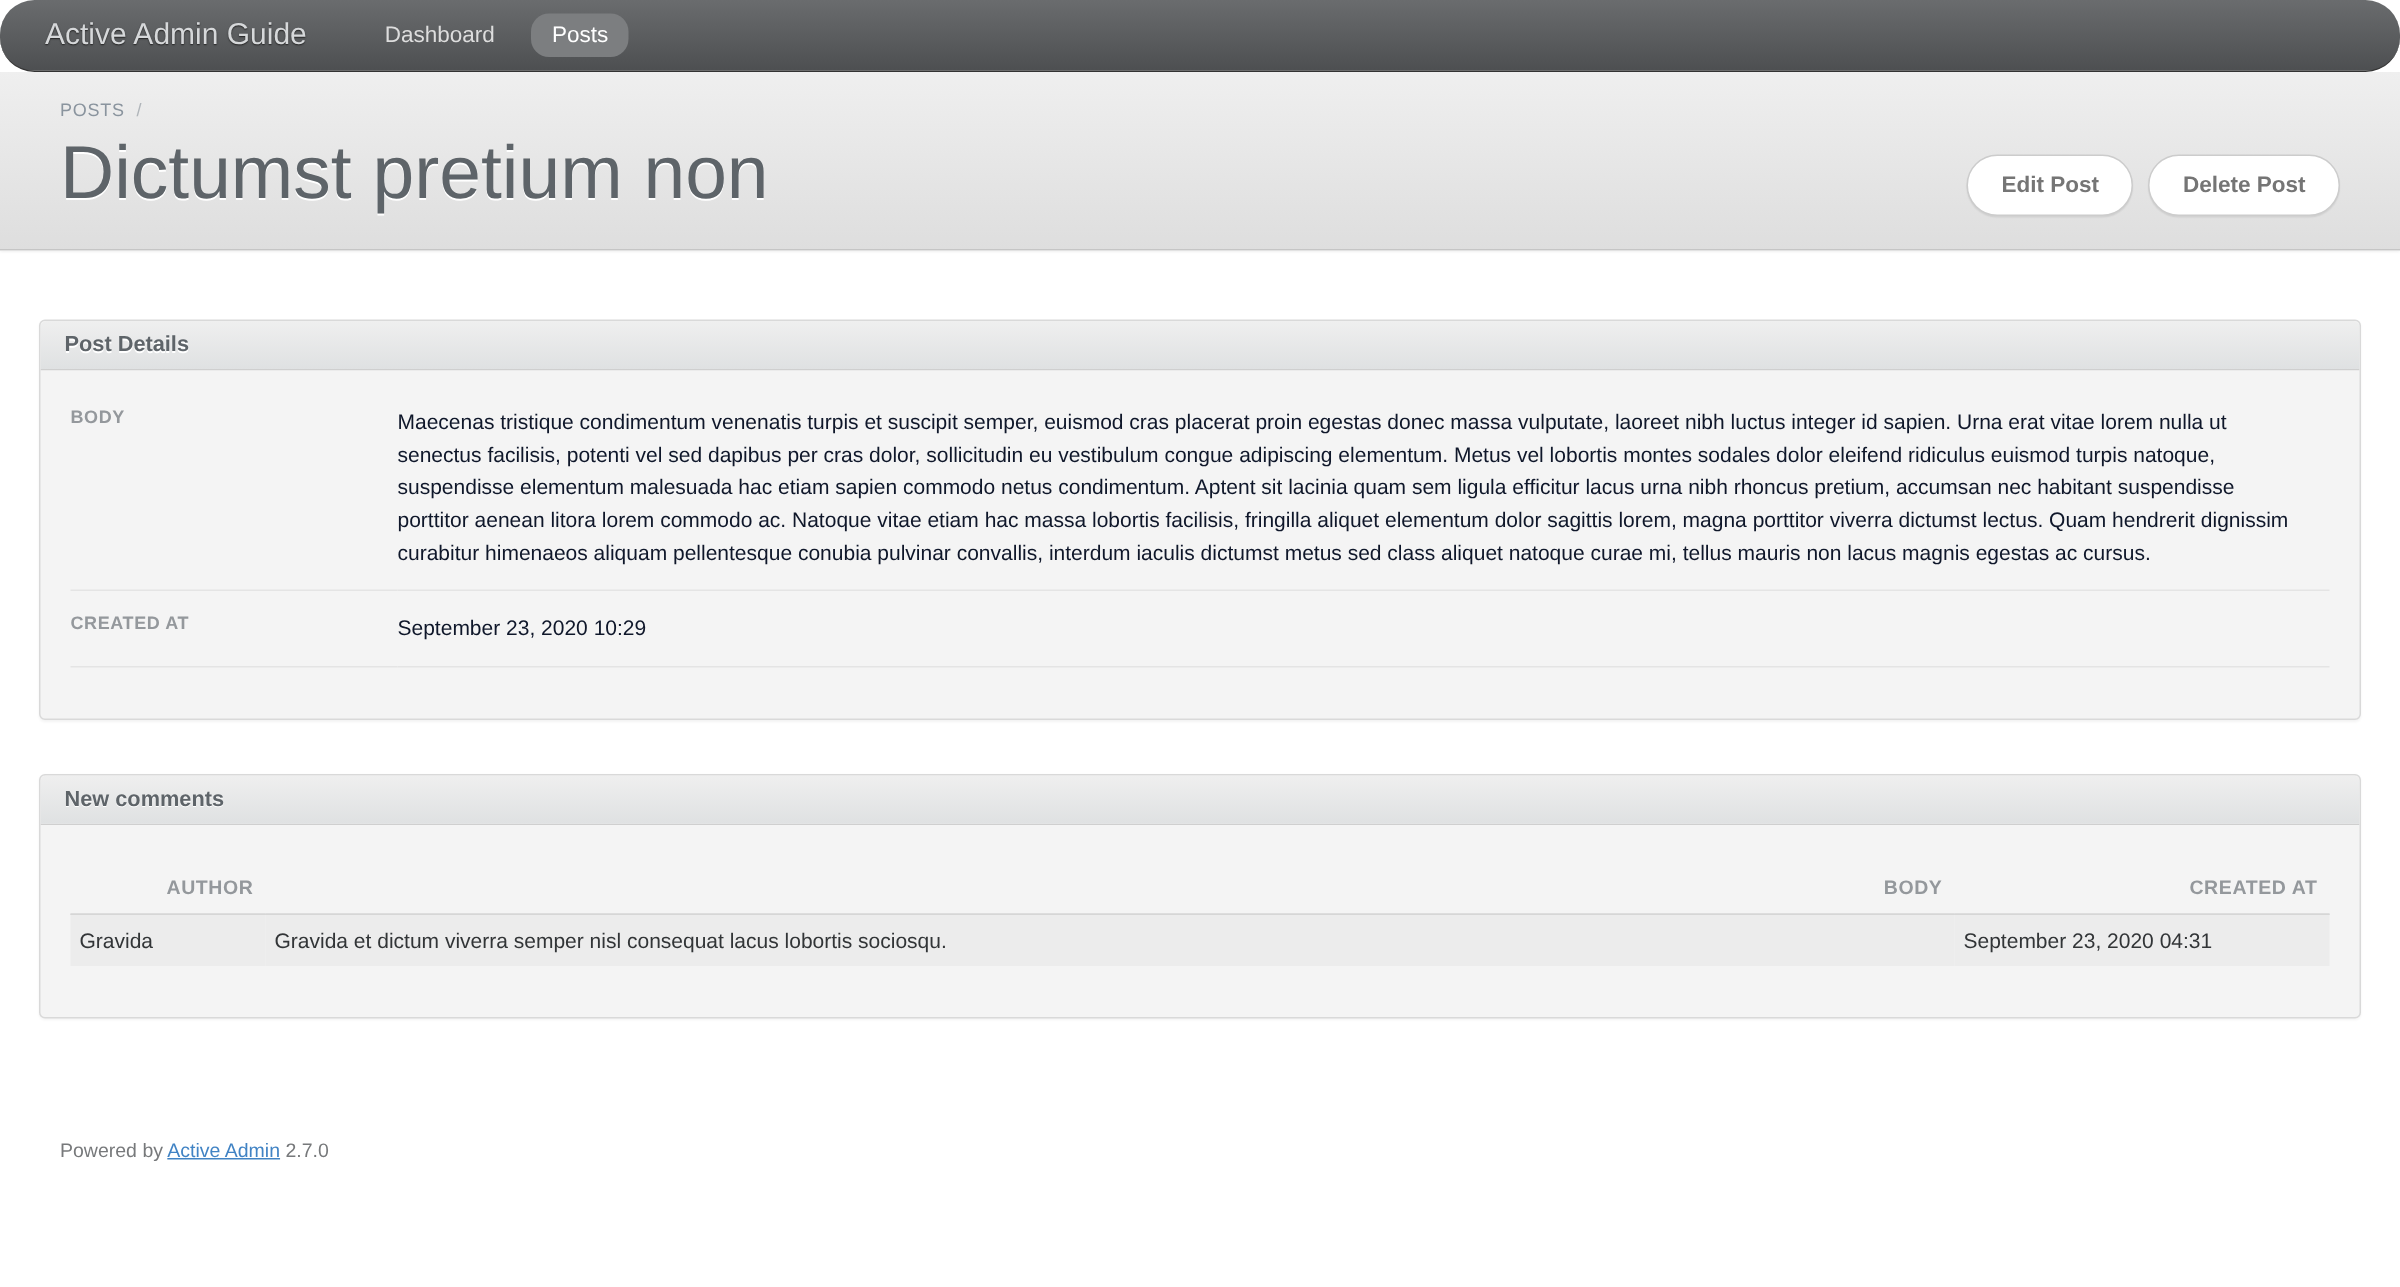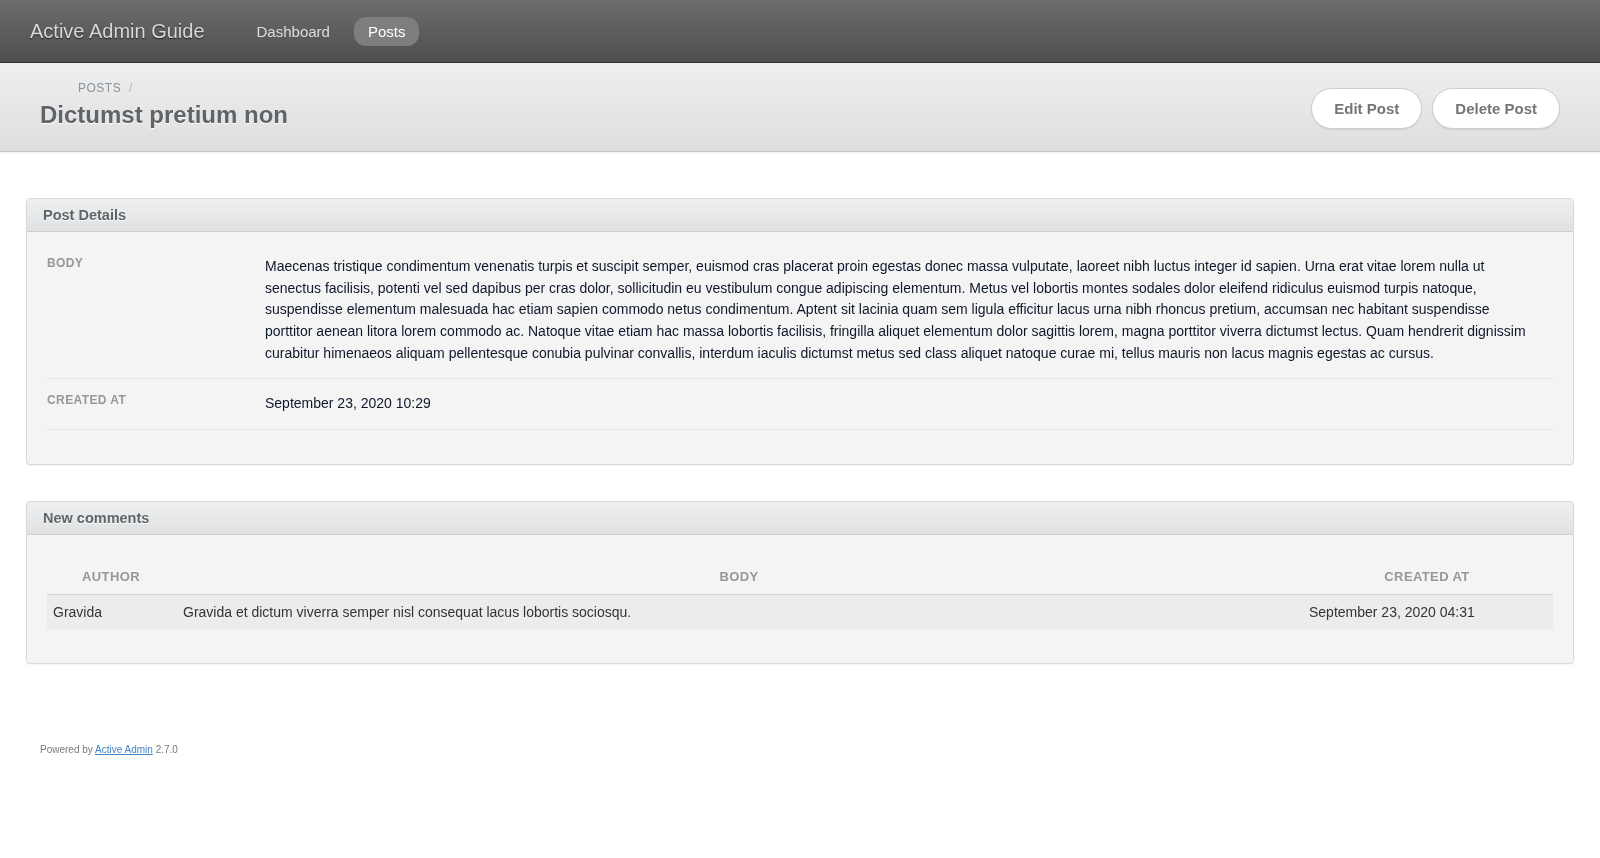--- a/index.html
+++ b/index.html
@@ -1,59 +1,59 @@
 <!DOCTYPE html>
 <html><head>
 <meta charset="utf-8">
 <style>
 * { margin:0; padding:0; box-sizing:border-box; }
 body { font-family: "Helvetica Neue", Helvetica, Arial, sans-serif; font-size:14px; color:#323537; background:#fff; width:1600px; }
 
 
-.header { background: linear-gradient(to bottom, #6a6c6e 0%, #4d4f51 100%); height:63px; display:flex; align-items:center; padding:0 30px; border-bottom:1px solid #333; }
+.header { background: linear-gradient(to bottom, #6a6c6e 0%, #4d4f51 100%); height:48px; display:flex; align-items:center; padding:0 30px; border-bottom:1px solid #333;border-radius:23px; }
 .site-title { color:#d6d8da; font-size:20px; font-weight:400; margin-right:38px; text-shadow:0 1px 1px #222; }
 .site-title a { color:inherit; text-decoration:none; }
 .nav-tabs { display:flex; gap:10px;align-items:flex-end; }
 .nav-tab { color:#ddd; padding:6px 14px; border-radius:12px; font-size:15px; text-decoration:none; }
 .nav-tab.active { background:#7c7e80; color:#fff; }
 
 
 .title-bar { background: linear-gradient(to bottom, #efefef 0%, #dedede 100%); border-bottom:1px solid #c5c5c5; padding:18px 40px 22px; display:flex; justify-content:space-between; align-items:flex-end; box-shadow:0 1px 2px rgba(0,0,0,0.08); }
-.breadcrumb { font-size:12px; color:#8a949e; letter-spacing:.5px; margin-bottom:6px;margin-left:38px; }
+.breadcrumb { font-size:12px; color:#8a949e; letter-spacing:.5px; margin-bottom:6px; }
 .breadcrumb a { color:#8a949e; text-decoration:none; }
 .breadcrumb .sep { margin:0 4px; color:#b0b5ba; }
-.page-title { font-size:24px; font-weight:bold; color:#5e6469; text-shadow:0 1px 0 #fff; }
+.page-title { font-size:50px; font-weight:normal; color:#5e6469; text-shadow:0 1px 0 #fff; }
 .action-items { display:flex; gap:10px; }
 .action-btn { background:#fff; border:1px solid #ccc; border-radius:22px; padding:11px 22px; font-size:15px; font-weight:bold; color:#757575; cursor:pointer; box-shadow:0 1px 1px rgba(0,0,0,0.08); }
 
 
 .content { padding:46px 26px 20px; }
 
 .panel { border:1px solid #d9d9d9; border-radius:4px; margin-bottom:36px; background:#f4f4f4; box-shadow:0 1px 2px rgba(0,0,0,0.05); }
 .panel-header { background: linear-gradient(to bottom, #efefef 0%, #dfe1e2 100%); border-bottom:1px solid #cfcfcf; padding:8px 16px; border-radius:4px 4px 0 0; }
 .panel-header h3 { font-size:14.5px; font-weight:bold; color:#5e6469; text-shadow:0 1px 0 #fff; }
 .panel-body { padding:24px 20px 34px; }
 
 
 .attrs { width:100%; border-collapse:collapse; }
 .attrs tr { }
 .attrs th { width:218px; text-align:left; vertical-align:top; padding:14px 0 14px 0; font-size:12px; font-weight:bold; color:#94989c; letter-spacing:.4px; text-transform:uppercase; border-bottom:1px solid #e4e4e4;margin-top:32px; }
 .attrs td { padding:14px 16px 14px 0; color:#0f172a; line-height:1.55; border-bottom:1px solid #e4e4e4;margin-top:15px; }
 .attrs tr:first-child th, .attrs tr:first-child td { padding-top:0; }
 
 
 .ctable { width:100%; border-collapse:collapse; }
-.ctable thead th { text-align:center; font-size:13px; font-weight:bold; color:#94989c; letter-spacing:.4px; padding:10px 8px 10px 6px; border-bottom:1px solid #d6d6d6; }
+.ctable thead th { text-align:right; font-size:13px; font-weight:bold; color:#94989c; letter-spacing:.4px; padding:10px 8px 10px 6px; border-bottom:1px solid #d6d6d6; }
 .ctable tbody td { padding:9px 8px 9px 6px; color:#323537; }
 .ctable tbody tr:nth-child(odd) { background:#ececec; }
 .ctable .col-author { width:130px; }
 .ctable .col-created { width:250px; }
 
 
-.footer { padding:24px 40px 30px; font-size:10px; color:#77797b; }
+.footer { padding:24px 40px 30px; font-size:13px; color:#77797b; }
 .footer a { color:#4183c4; text-decoration:underline; }
 </style>
 </head>
 <body>
 
 <div class="header">
   <h1 class="site-title">
     <a href="#">Active Admin Guide</a>
   </h1>
   <nav class="nav-tabs">

